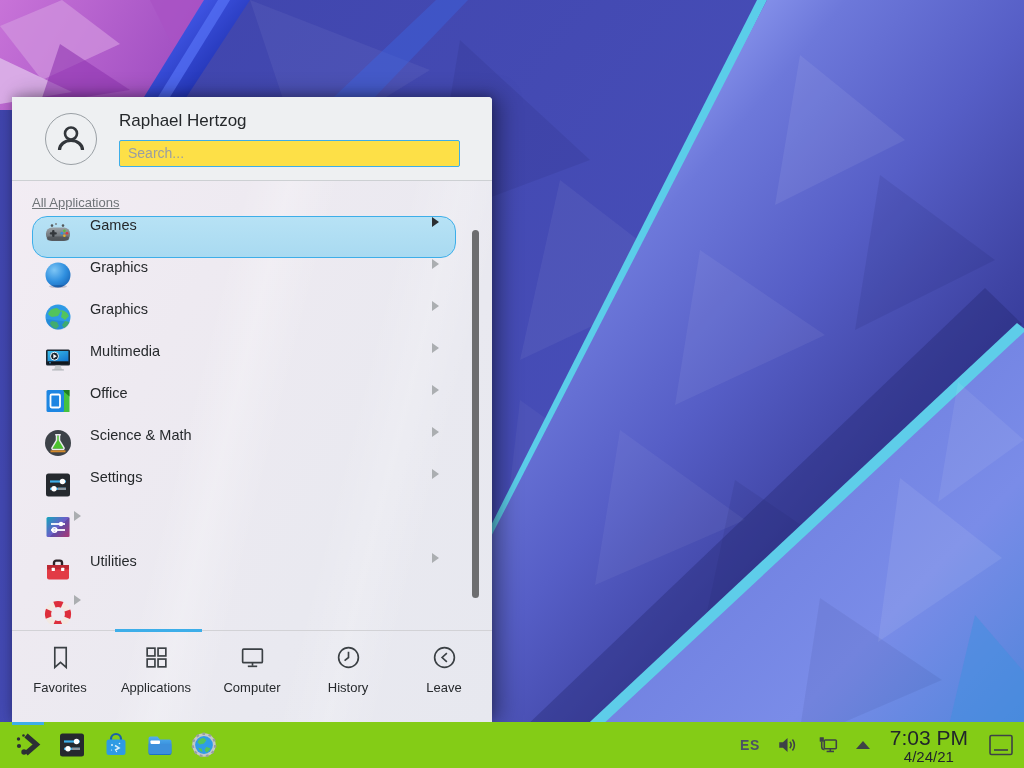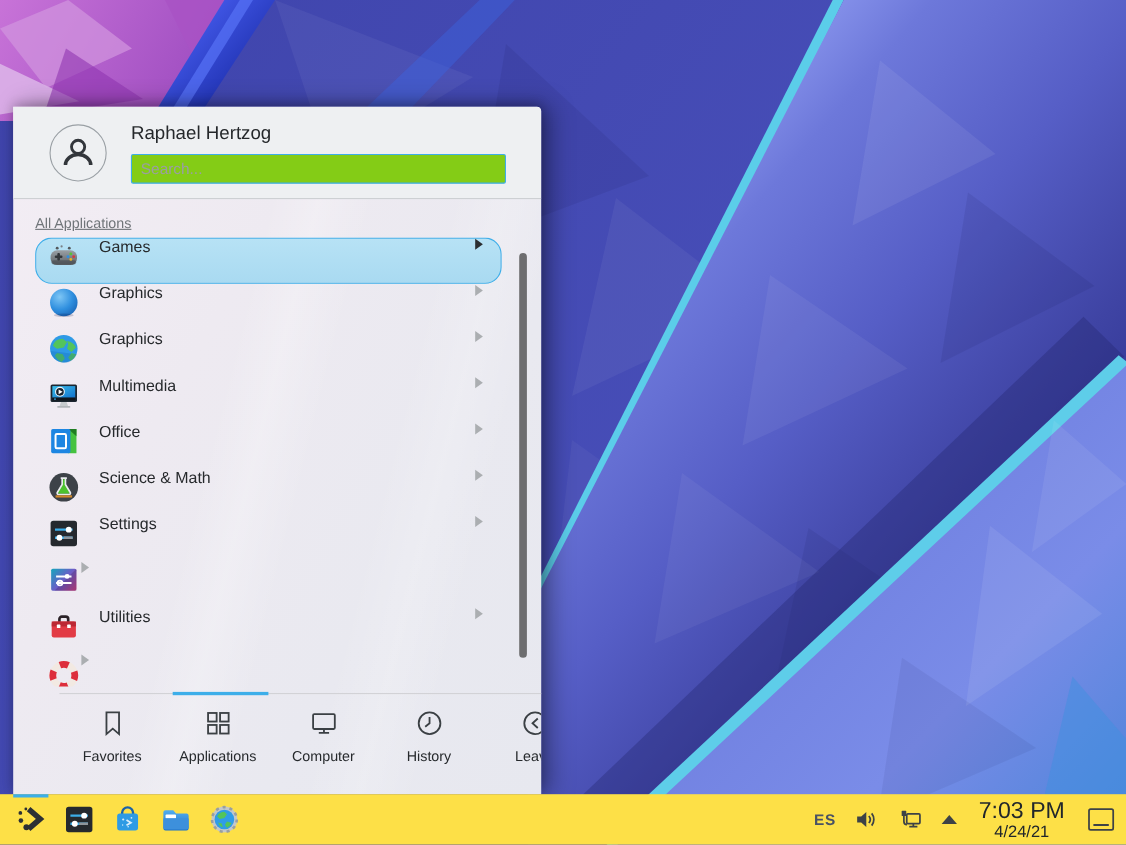--- a/index.html
+++ b/index.html
@@ -3,21 +3,21 @@
 <meta charset="utf-8">
 <style>
   * { margin:0; padding:0; box-sizing:border-box; }
   html,body { width:1024px; height:768px; overflow:hidden; }
   body { font-family:"Liberation Sans","DejaVu Sans",sans-serif; position:relative; background:#3c3fa6; }
 
   
   .wallpaper { position:absolute; inset:0; width:1024px; height:768px; display:block; }
 
   
-  .panel { position:absolute; left:0; bottom:0; width:1024px; height:46px; background:#fde047;
+  .panel { position:absolute; left:0; bottom:0; width:1024px; height:46px; background:#84cc16;
            display:flex; align-items:center; z-index:5; }
   .panel-left { display:flex; align-items:center; height:100%; padding-left:6px; }
   .task-icon { width:44px; height:46px; display:flex; align-items:center; justify-content:center; position:relative; cursor:pointer; }
   .task-icon svg { width:32px; height:32px; }
   .task-icon.small svg { width:30px; height:30px; }
   .launcher-active-bar { position:absolute; top:0; left:6px; width:32px; height:3px; background:#3daee9; }
   .panel-spacer { flex:1; }
   .tray { display:flex; align-items:center; gap:4px; height:100%; }
   .tray-item { display:flex; align-items:center; justify-content:center; height:100%; padding:0 6px; cursor:pointer; }
   .kb-layout { font-size:14px; font-weight:bold; color:#4a5264; letter-spacing:.5px; }
@@ -37,41 +37,41 @@
   .kick-streaks { position:absolute; inset:0; pointer-events:none;
       background:linear-gradient(104deg, transparent 40%, rgba(255,255,255,.45) 47%, transparent 55%, transparent 66%, rgba(255,255,255,.35) 74%, transparent 82%);
       opacity:.5; }
   .kick-header { position:relative; height:84px; background:#eef0f2; border-bottom:1px solid #cdd0d3;
                  display:flex; align-items:center; padding:0 30px 0 33px; }
   .avatar { width:52px; height:52px; border:1px solid #9aa0a5; border-radius:50%; flex:0 0 auto;
             display:flex; align-items:center; justify-content:center; background:transparent; cursor:pointer; }
   .avatar svg { width:34px; height:34px; }
   .header-col { margin-left:22px; flex:1; }
   .user-name { font-size:17px; color:#25282b; margin-bottom:9px; }
-  .search-input { width:341px; height:27px; border:1px solid #3daee9; border-radius:2px; background:#84cc16;
+  .search-input { width:341px; height:27px; border:1px solid #3daee9; border-radius:2px; background:#fde047;
                   font-family:inherit; font-size:14px; color:#232629; padding:0 8px; outline:none; }
   .search-input::placeholder { color:#9a9ea2; }
 
   .section-label { margin:14px 0 6px 20px; font-size:13px; color:#6f7478;text-decoration:underline; }
 
   .app-list { list-style:none; position:relative; height:408px; overflow:hidden; width:100%; }
   .app-row { display:flex; height:42px; margin:0 36px 0 20px; padding:0 12px 0 9px;
              border:1px solid transparent; border-radius:15px; cursor:pointer; }
   .app-row.selected { background:linear-gradient(180deg,#b7e2f5,#a9daf1); border-color:#3daee9; }
   .cat-icon { width:32px; height:32px; flex:0 0 auto; display:flex; }
   .cat-icon svg { width:32px; height:32px; }
   .cat-label { margin-left:16px; font-size:14.5px; color:#26292c; flex:1; }
   .row-arrow { width:0; height:0; border-top:5px solid transparent; border-bottom:5px solid transparent;
                border-left:7px solid #abaeb1; margin-right:4px; }
   .app-row.selected .row-arrow { border-left-color:#2b2e31; }
 
   .kick-scrollbar { position:absolute; right:13px; top:133px; width:7px; height:368px;
                     background:#6d6d6f; border-radius:4px; cursor:pointer; }
 
-  .kick-footer { position:absolute; left:0; bottom:0; width:100%; height:92px; border-top:1px solid #d2d2d6;margin-left:42px; }
+  .kick-footer { position:absolute; left:0; bottom:0; width:100%; height:92px; border-top:1px solid #d2d2d6; }
   .tab-indicator { position:absolute; left:103px; top:-2px; width:87px; height:3px; background:#3daee9; }
   .tab-row { display:flex; height:100%; padding-top:13px; }
   .tab { width:96px; display:flex; flex-direction:column; align-items:center; gap:9px; cursor:pointer; }
   .tab svg { width:27px; height:27px; stroke:#3b4044; fill:none; stroke-width:1.6; }
   .tab-label { font-size:13px; color:#26292c; }
 
   .t-stroke { stroke:#3d4246; fill:none; stroke-width:1.7; }
 </style>
 </head>
 <body>

